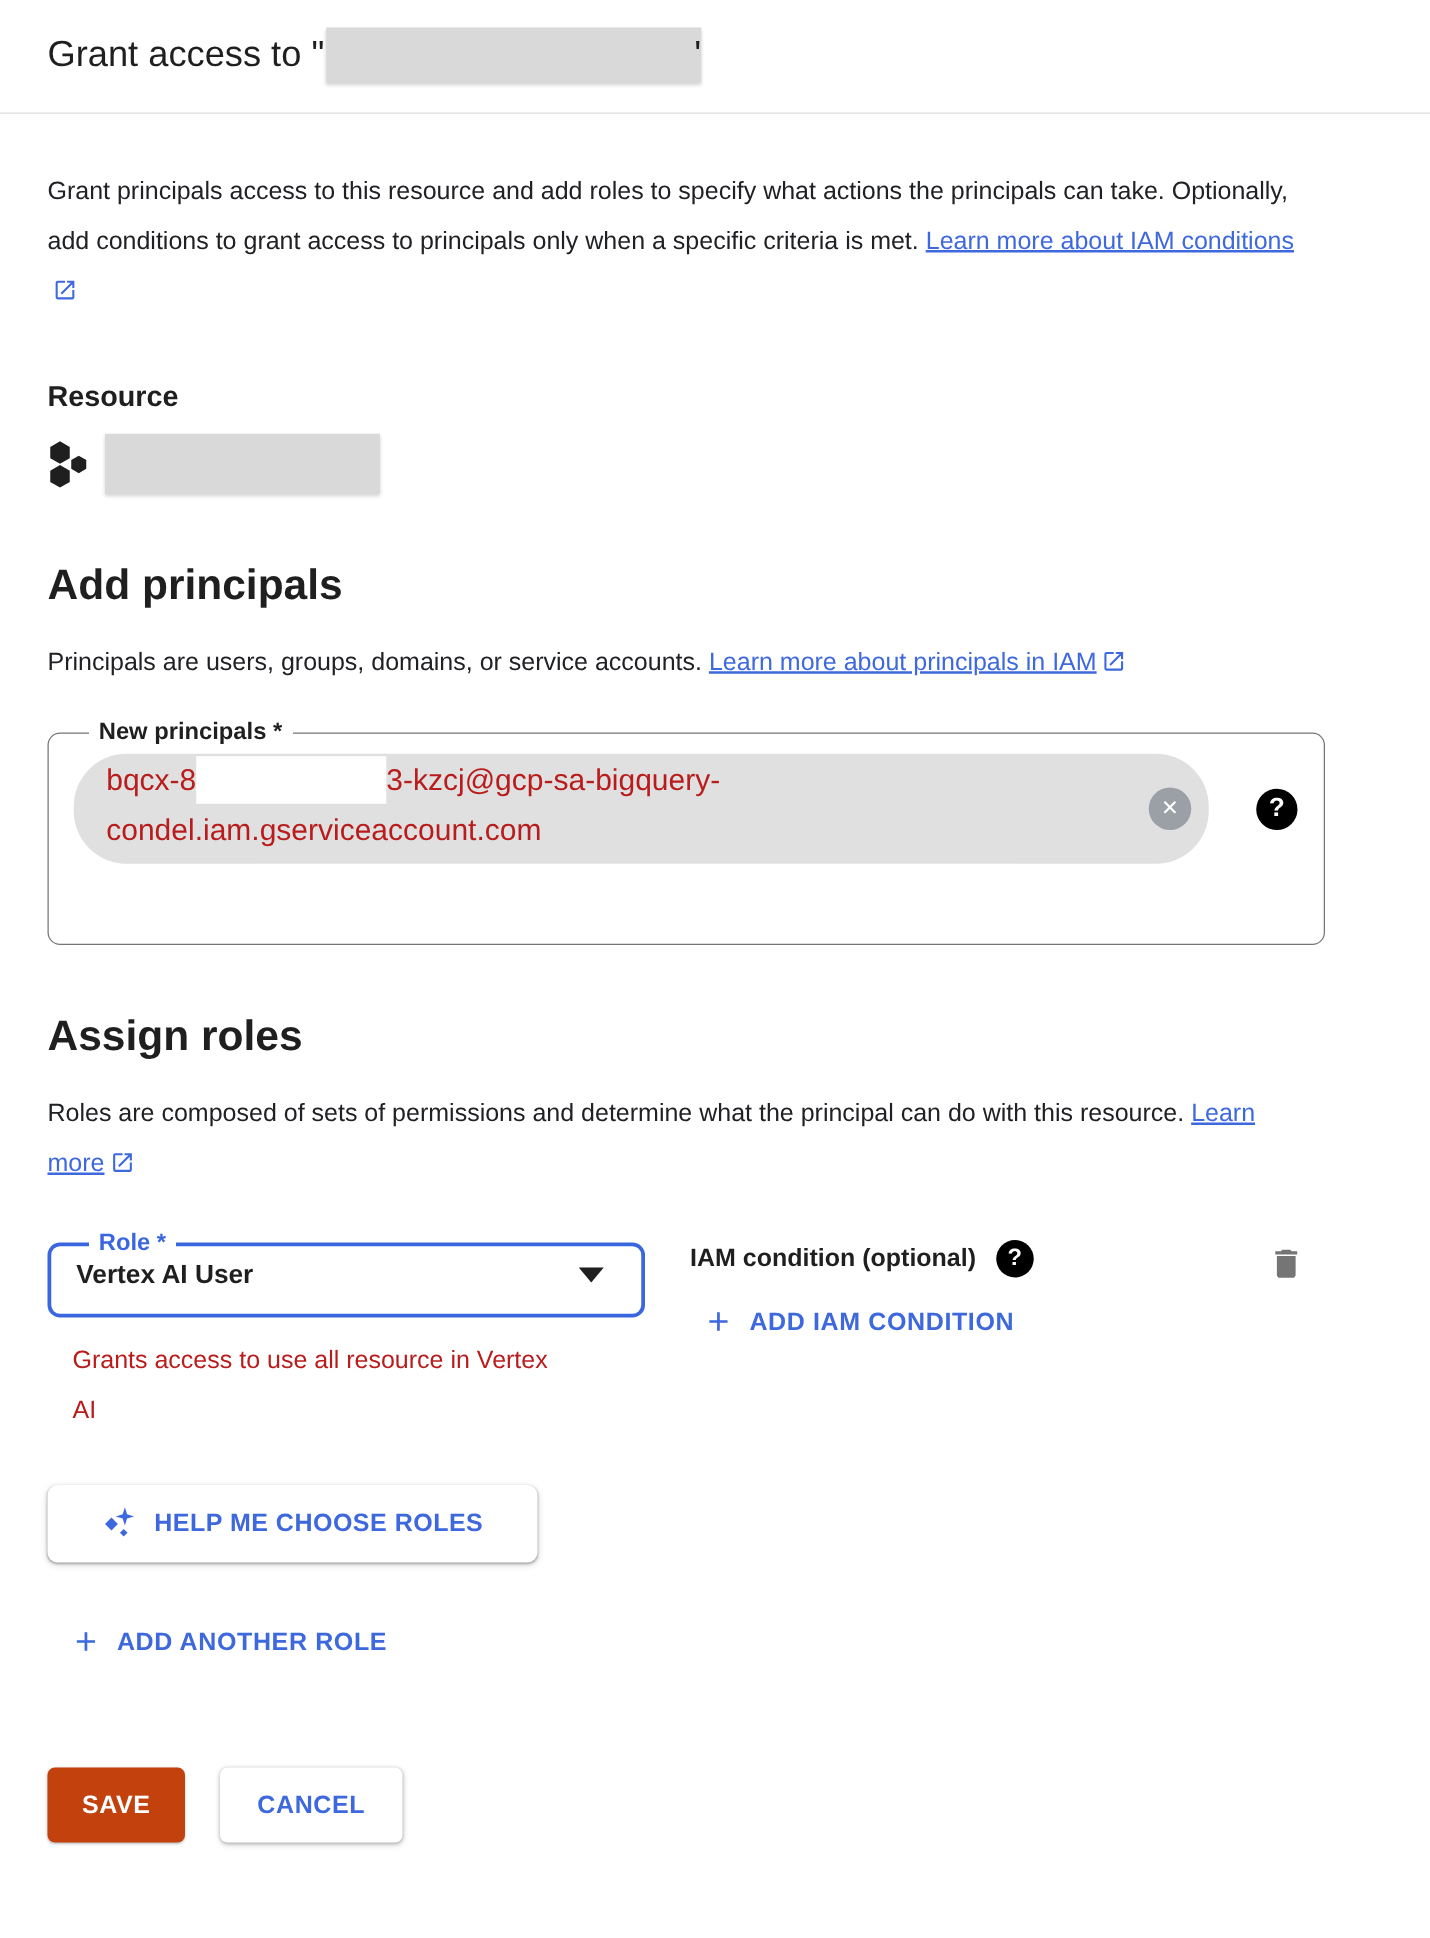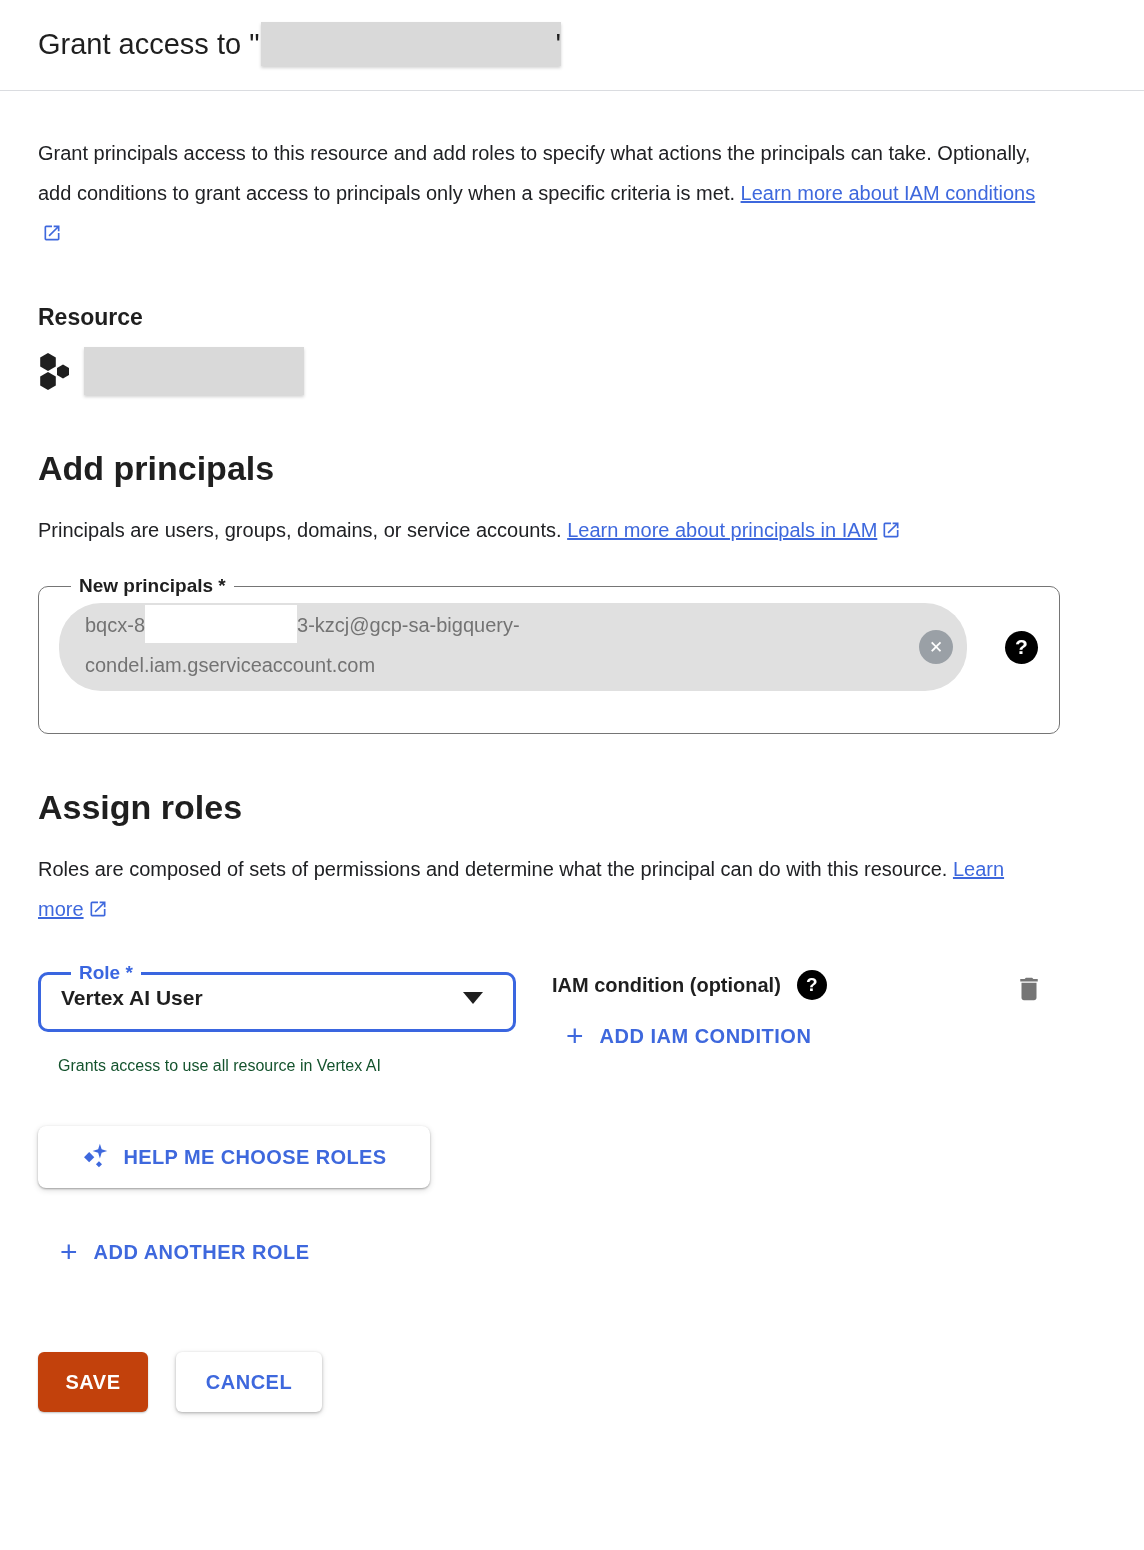--- a/index.html
+++ b/index.html
@@ -21,39 +21,39 @@
 
   h3.sub-h { font-size:23px; font-weight:700; color:#1f1f1f; margin-top:48px; }
   .resource-row { display:flex; align-items:center; margin-top:16px; }
   .hex-icon { width:34px; height:42px; }
   .redact-resource { width:220px; height:48px; background:#d9d9d9; box-shadow:0 2px 3px rgba(0,0,0,0.18); margin-left:12px; }
 
   h2.section-h { font-size:34px; font-weight:700; color:#1f1f1f; margin-top:54px; }
   .section-p { margin-top:22px; }
 
   
-  fieldset.principals-field { margin-top:22px; border:1.5px solid #757575; border-radius:10px; padding:6px 20px 42px 20px; min-height:152px; }
+  fieldset.principals-field { margin-top:22px; border:1.5px solid #757575; border-radius:10px; padding:6px 20px 64px 20px; min-height:152px; }
   fieldset.principals-field legend { font-size:19px; font-weight:700; color:#1f1f1f; margin-left:12px; padding:0 8px; }
   .chip-row { display:flex; align-items:center; }
   .chip { position:relative; background:#e0e0e0; border-radius:42px; padding:2px 70px 6px 26px; width:908px; }
-  .chip-line { font-size:20px; line-height:40px; color:#737373; }
+  .chip-line { font-size:24px; line-height:40px; color:#b91c1c; }
   .redact-chip { display:inline-block; width:152px; height:38px; background:#ffffff; vertical-align:-11px; }
   .chip-x { position:absolute; right:14px; top:50%; transform:translateY(-50%); width:34px; height:34px; border-radius:50%; background:#9aa0a6; color:#ffffff; font-size:17px; font-weight:700; display:flex; align-items:center; justify-content:center; cursor:pointer; }
   .help-badge { width:33px; height:33px; border-radius:50%; background:#000000; color:#ffffff; font-size:21px; font-weight:700; display:flex; align-items:center; justify-content:center; cursor:pointer; }
   .chip-row .help-badge { margin-left:38px; }
 
   
   .roles-row { display:flex; margin-top:30px; }
   .role-col { width:478px; flex:none; }
   fieldset.role-select { border:3px solid #3a66e0; border-radius:10px; height:70px; padding:0 20px 0 20px; display:block; cursor:pointer; }
   fieldset.role-select legend { font-size:19px; font-weight:700; color:#3a66e0; margin-left:10px; padding:0 8px; }
   .role-value-row { display:flex; align-items:center; justify-content:space-between; margin-top:2px; }
   .role-value { font-size:21px; color:#1f1f1f;font-weight:bold; }
   .caret-down { width:0; height:0; border-left:10px solid transparent; border-right:10px solid transparent; border-top:12px solid #1f1f1f; margin-right:10px; }
-  .role-helper { margin:14px 0 0 20px; font-size:16px; line-height:40px; color:#14532d; max-width:390px; }
+  .role-helper { margin:14px 0 0 20px; font-size:20px; line-height:40px; color:#b91c1c; max-width:390px; }
 
   .cond-col { margin-left:36px; padding-top:8px; }
   .cond-label-row { display:flex; align-items:center; }
   .cond-label { font-size:20px; font-weight:700; color:#1f1f1f; }
   .cond-label-row .help-badge { width:30px; height:30px; font-size:19px; margin-left:16px; }
   .add-action { display:flex; align-items:center; cursor:pointer; color:#3e68dd; margin-top:22px; }
   .plus-glyph { font-size:30px; font-weight:400; line-height:28px; }
   .add-action-label { font-size:20px; font-weight:700; letter-spacing:0.5px; margin-left:16px; }
   .cond-col .add-action { margin-left:14px; }
 

